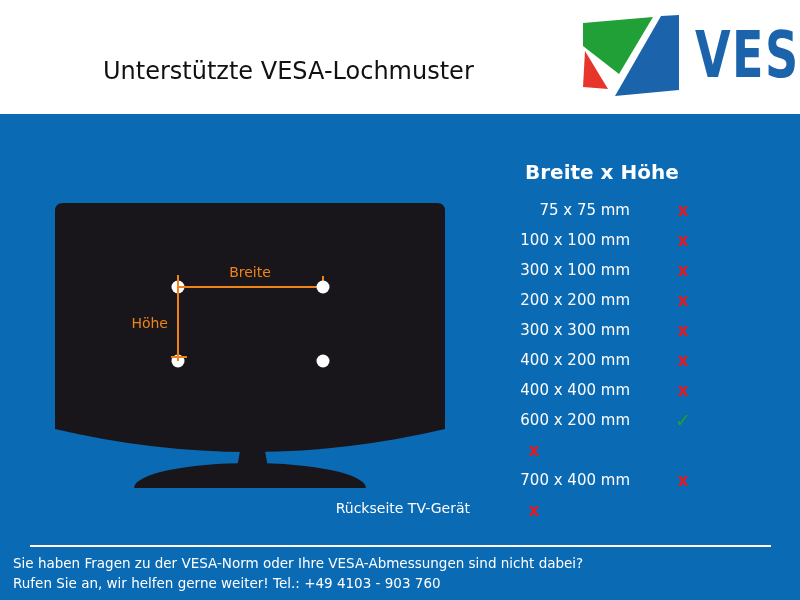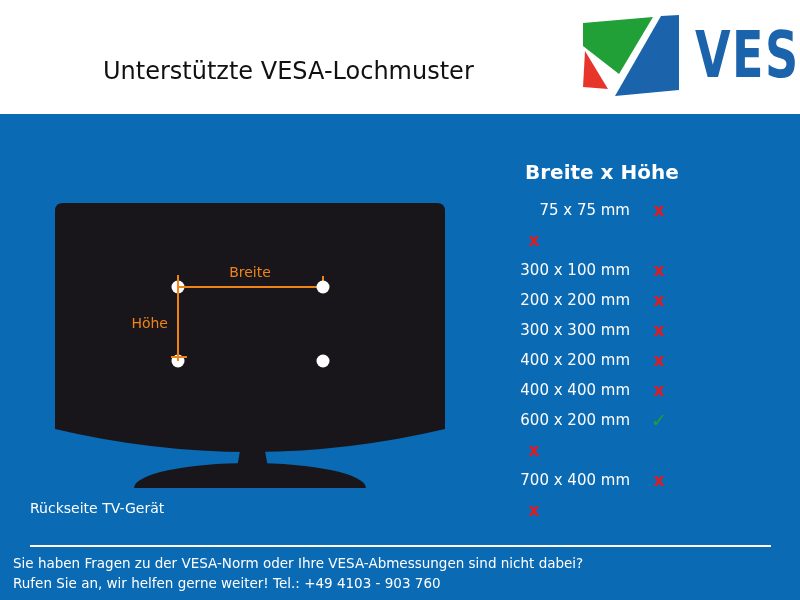--- a/index.html
+++ b/index.html
@@ -30,29 +30,29 @@
   
   .panel { position:absolute; left:0; top:114px; width:800px; height:486px; background:var(--background-blue); }
   
   .tv { position:absolute; left:30px; top:81px; width:440px; height:320px; }
   .tv-black { fill:var(--tv-black); }
   .hole { fill:var(--text-white); }
   .dim-line { stroke:var(--dimension-orange); stroke-width:2; }
   .dim-label { font-size:14px; fill:var(--dimension-orange); font-family:"DejaVu Sans","Liberation Sans",sans-serif; }
   .tv-caption {
     position:absolute; left:30px; top:386px; width:440px;
-    text-align:left; color:var(--text-white); font-size:14px;
+    text-align:right; color:var(--text-white); font-size:14px;
   }
   
   .patterns-heading {
     position:absolute; left:525px; top:46px;
     color:var(--text-white); font-size:20px; font-weight:bold; white-space:nowrap;
   }
   .pattern-list { position:absolute; left:505px; top:81px; }
-  .pattern-row { display:flex; align-items:center; height:30px; }
+  .pattern-row { display:flex; align-items:center; height:30px;gap:24px; }
   .pattern-row .size { width:125px; text-align:right; color:var(--text-white); font-size:15px; white-space:nowrap; }
   .pattern-row .mark { width:30px; margin-left:14px; text-align:center; font-weight:bold; line-height:1; }
   .pattern-row .mark.no { color:var(--cross-red); font-size:17px; }
   .pattern-row .mark.ok { color:var(--check-green); font-size:19px; }
   
   .footer-divider { position:absolute; left:30px; top:431px; width:741px; height:2px; background:var(--text-white); }
   .footer { position:absolute; left:13px; top:439px; color:var(--text-white); font-size:13.5px; line-height:20px; }
 </style>
 </head>
 <body>
@@ -99,20 +99,21 @@
 
     <div class="tv-caption">Rückseite TV-Gerät</div>
 
     <div class="patterns-heading">Breite x Höhe</div>
     <div class="pattern-list">
         <div class="pattern-row">
           <span class="size">75 x 75 mm</span>
           <span class="mark no">x</span>
         </div>
         <div class="pattern-row">
+          <span class="size">100 x 100 mm</span>
           <span class="mark no">x</span>
         </div>
         <div class="pattern-row">
           <span class="size">300 x 100 mm</span>
           <span class="mark no">x</span>
         </div>
         <div class="pattern-row">
           <span class="size">200 x 200 mm</span>
           <span class="mark no">x</span>
         </div>

